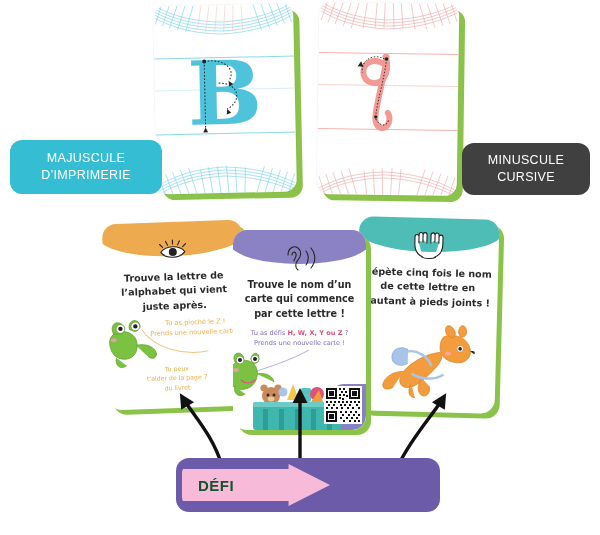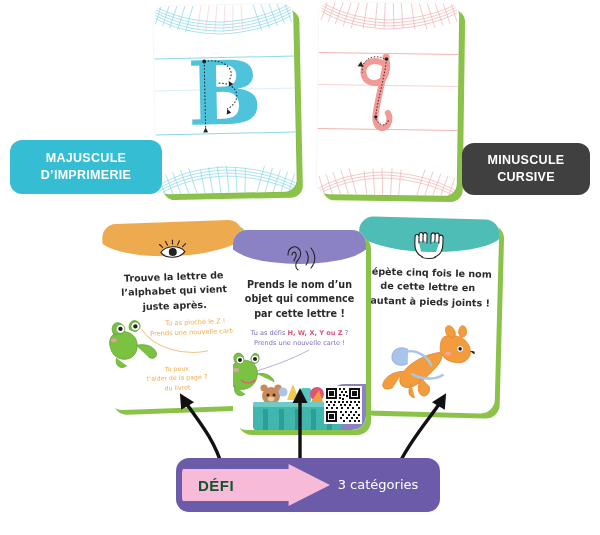--- a/index.html
+++ b/index.html
@@ -28,21 +28,21 @@
 
   .rule{position:absolute;left:0;right:0;height:1px;}
   .letter-glyph{
     position:absolute;left:0;right:0;text-align:center;
     font-family:"DejaVu Serif",serif;line-height:1;
   }
 
   
   .pill{
     position:absolute;border-radius:12px;color:#fff;text-align:center;
-    font-size:12.5px;font-weight:700;letter-spacing:.3px;line-height:1.35;
+    font-size:12.5px;font-weight:400;letter-spacing:.3px;line-height:1.35;
     display:flex;flex-direction:column;justify-content:center;align-items:center;
     z-index:6;
   }
   #pill-majuscule{left:10px;top:140px;width:152px;height:54px;background:#35BDD4;}
   #pill-minuscule{left:462px;top:143px;width:128px;height:52px;background:#404040;}
 
   
   .ch-card{position:absolute;z-index:3;}
   .ch-card .shadow{
     position:absolute;left:5px;top:5px;right:-5px;bottom:-5px;
@@ -310,21 +310,21 @@
 
       <svg class="ch-icon" style="top:13px;width:40px;height:30px;" viewBox="0 0 40 30">
         <g stroke="#222" stroke-width="1.1" fill="none" stroke-linecap="round">
           <path d="M8 12 C8 5 14 2 18 5 C22 8 21 14 18 17 C15 20 15 25 18 27"></path>
           <path d="M12 12 C12 9 15 8 16 11 C17 14 14 16 14 18"></path>
           <path d="M26 8 C29 12 29 18 26 22"></path>
           <path d="M31 5 C36 11 36 19 31 25"></path>
         </g>
       </svg>
 
-      <div class="ch-body" style="top:48px;">Prends le nom d’un objet qui commence par cette lettre !</div>
+      <div class="ch-body" style="top:48px;">Trouve le nom d’un carte qui commence par cette lettre !</div>
 
       <div class="ch-sub" style="top:98px;color:#7B6FC0;">
         <div>
           <span>Tu as défis </span><span class="hl" style="color:#E0527A;text-align:right;">H, W, X, Y ou Z</span><span> ?</span>
         </div>
         <div>Prends une nouvelle carte !</div>
       </div>
 
       <svg style="position:absolute;left:18px;top:118px;width:60px;height:28px;z-index:2;" viewBox="0 0 60 28">
         <path d="M2 24 C16 20 40 12 58 2" stroke="#B7AEDC" stroke-width="1" fill="none"></path>
@@ -442,17 +442,16 @@
     <path d="M184 392 l-7.5 15 h15 z" fill="#111" transform="rotate(-31 184 400)"></path>
     <path d="M300 388 l-7.5 15 h15 z" fill="#111"></path>
     <path d="M442 392 l-7.5 15 h15 z" fill="#111" transform="rotate(31 442 400)"></path>
   </svg>
 
   <div id="banner">
     <div id="banner-tag">
       <span>DÉFI</span>
     </div>
     <div id="banner-text">
-      <div>3 catégories</div>
     </div>
   </div>
 
 </div>
 
 </body></html>

